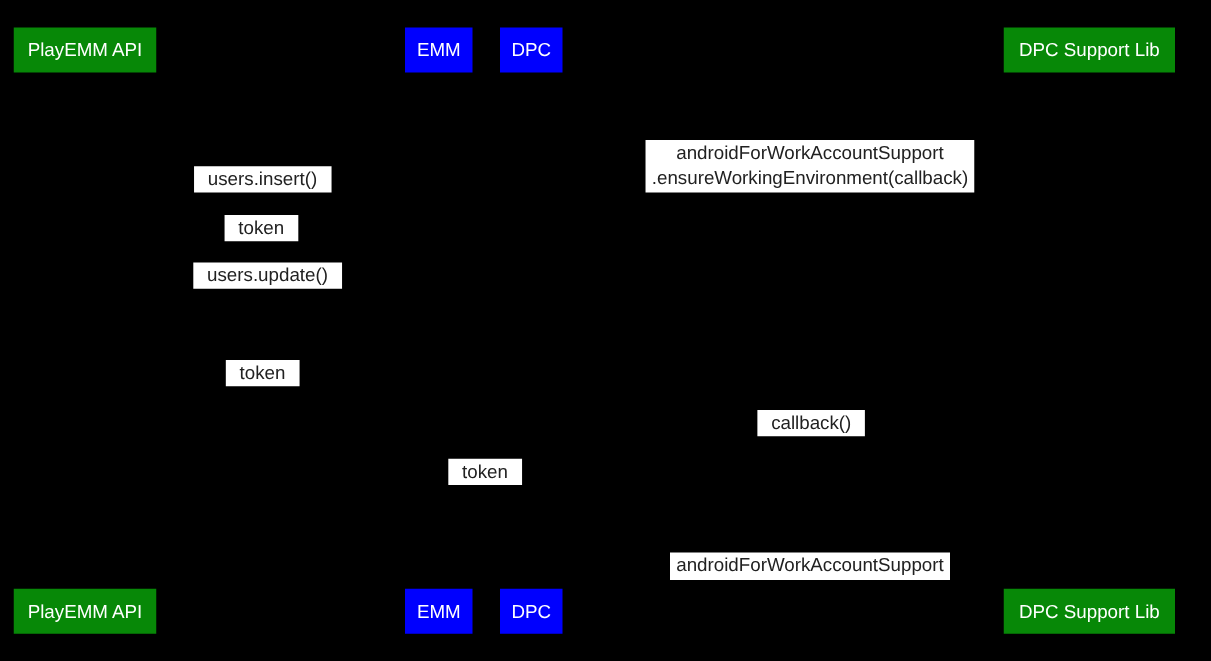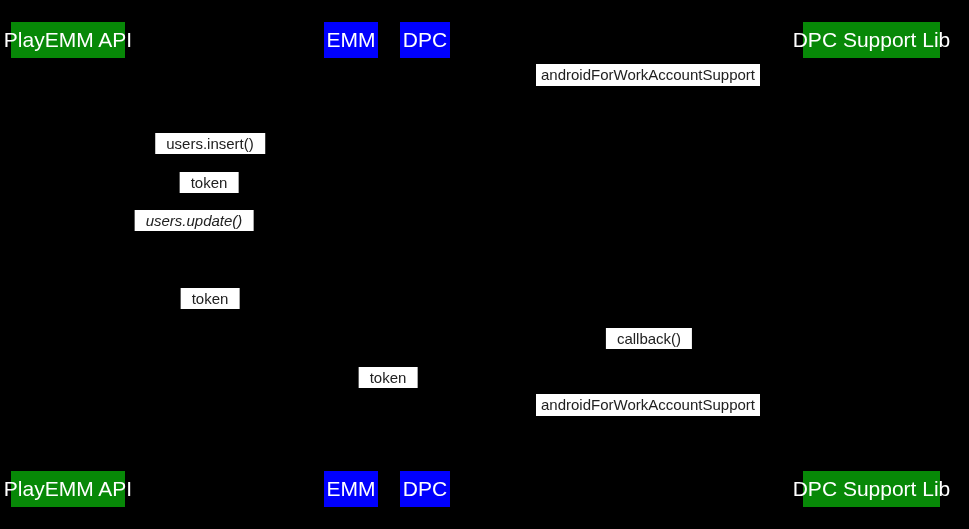--- a/index.html
+++ b/index.html
@@ -14,58 +14,60 @@
     overflow: hidden;
     background: #000;
   }
   .actor {
     position: absolute;
     height: 36px;
     display: flex;
     align-items: center;
     justify-content: center;
     color: #ffffff;
-    font-size: 21px;
+    font-size: 15px;
     white-space: nowrap;
   }
   .msg {
     position: absolute;
     transform: translateX(-50%);
     background: #ffffff;
     color: #212121;
     font-size: 15px;
     line-height: 21px;
     padding: 0 11px;
     white-space: nowrap;
     text-align: center;
   }
   .msg.two-line {
     line-height: 20px;
     padding: 1px 5px;
+    margin-top: 48px;
   }
 </style>
 </head>
 <body>
 
 <div class="stage" style="background-color: rgb(0, 0, 0);">
 
   <div class="actor" style="left: 11px; top: 22px; width: 114px; background-color: rgb(7, 136, 7);">PlayEMM API</div>
   <div class="actor" style="left: 324px; top: 22px; width: 54px; background-color: rgb(0, 0, 254);">EMM</div>
   <div class="actor" style="left: 400px; top: 22px; width: 50px; background-color: rgb(0, 0, 254);">DPC</div>
   <div class="actor" style="left: 803px; top: 22px; width: 137px; background-color: rgb(7, 136, 7);">DPC Support Lib</div>
 
   <div class="msg two-line" style="left:648px; top:64px;">
     <div>androidForWorkAccountSupport</div>
+    <div>.ensureWorkingEnvironment(callback)</div>
   </div>
 
   <div class="msg" style="left:210px; top:133px;">users.insert()</div>
 
   <div class="msg" style="left:209px; top:172px;">token</div>
 
-  <div class="msg" style="left:194px; top:210px;font-style:italic;">users.update()</div>
+  <div class="msg" style="left:214px; top:210px;">users.update()</div>
 
 
   <div class="msg" style="left:210px; top:288px;">token</div>
 
   <div class="msg" style="left:649px; top:328px;text-align:right;">callback()</div>
 
   <div class="msg" style="left:388px; top:367px;">token</div>
 
   <div class="msg two-line" style="left:648px; top:394px;">
     <div>androidForWorkAccountSupport</div>

